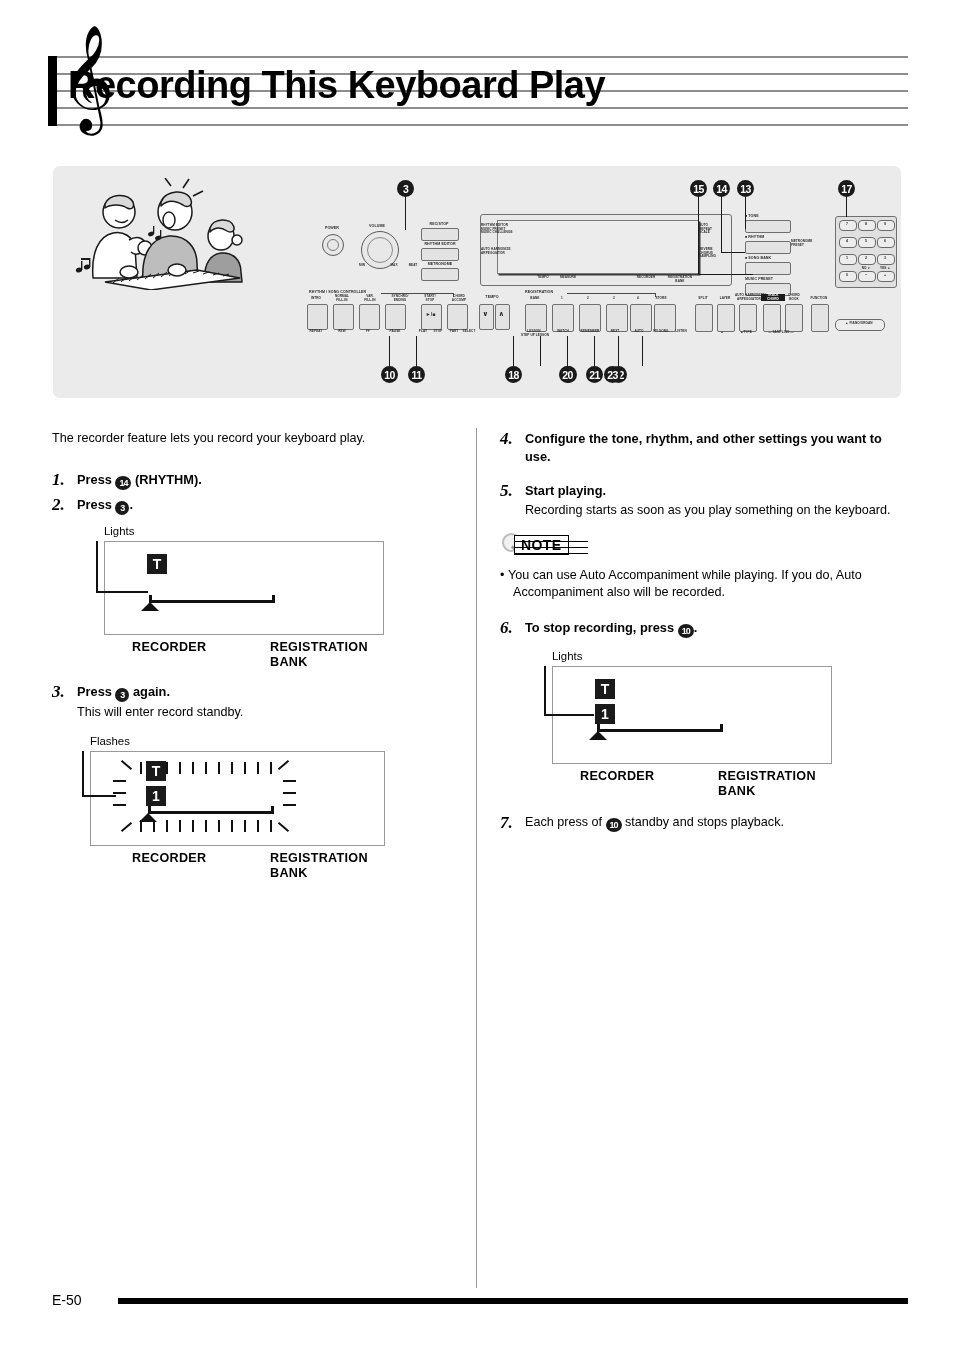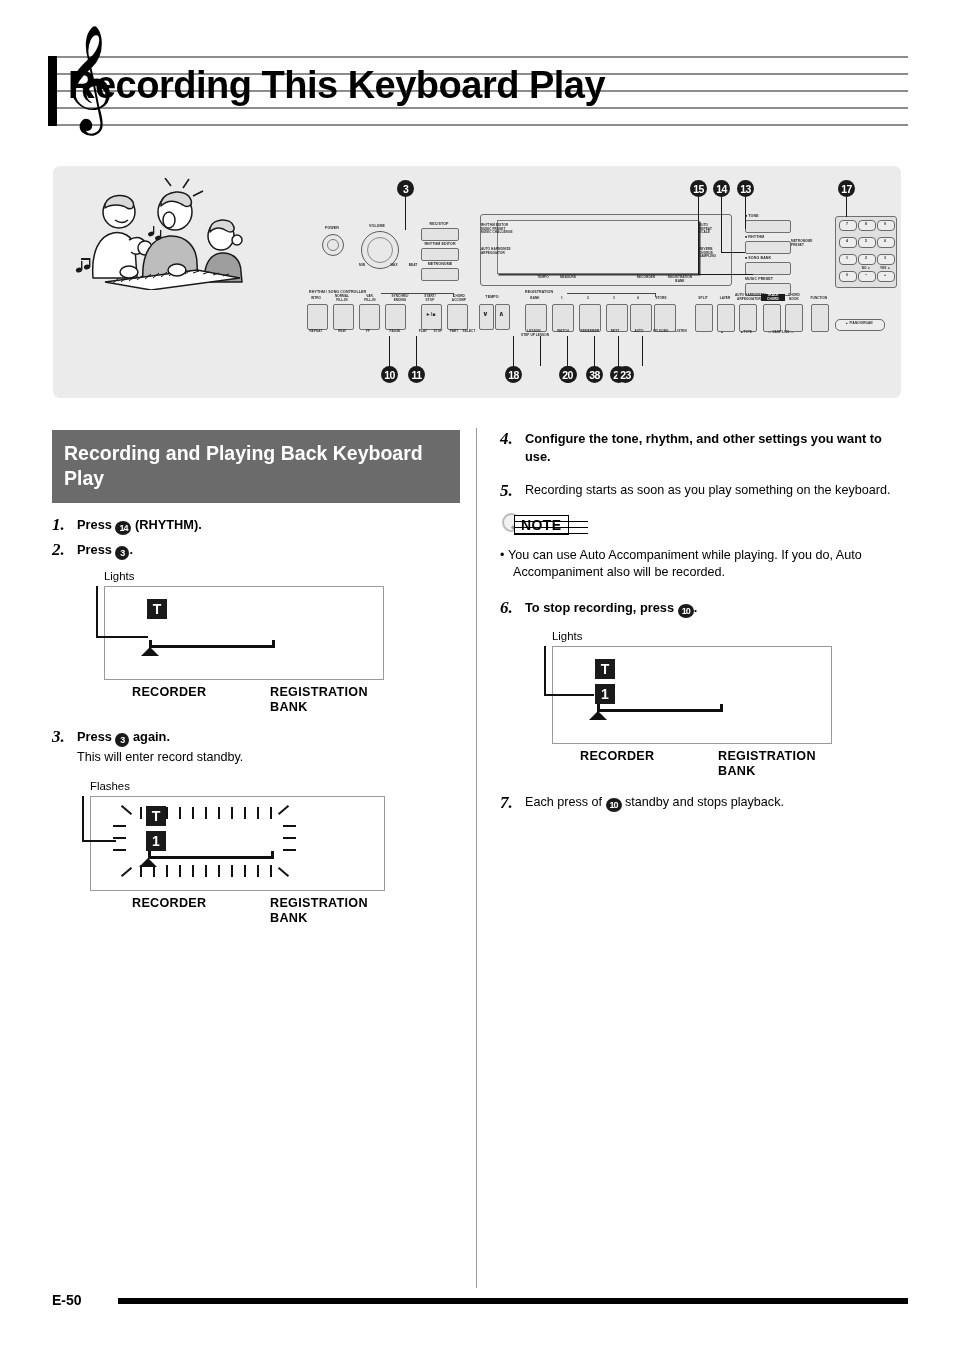--- a/index.html
+++ b/index.html
@@ -107,21 +107,21 @@
   .note-strike{position:absolute;left:14px;width:74px;height:1px;background:#000;}
   .note-lens{position:absolute;left:2px;top:0px;width:15px;height:15px;
              border-radius:50%;border:2px solid #bdbdbd;background:#f2f2f2;}
   .note-handle{position:absolute;left:12px;top:12px;width:12px;height:2.5px;
                background:#9b9b9b;transform:rotate(38deg);transform-origin:left center;}
   .note-list{font-size:12.6px;line-height:17px;margin:0;padding-left:13px;
              text-indent:-13px;}
 
   
   .footer{position:absolute;left:52px;bottom:38px;width:856px;height:18px;}
-  .foot-num{position:absolute;left:0;top:0;font-size:14px;font-weight:bold;}
+  .foot-num{position:absolute;left:0;top:0;font-size:14px;font-weight:normal;}
   .foot-rule{position:absolute;left:66px;top:6px;width:790px;height:6px;background:#000;}
 </style>
 </head>
 <body>
 
 <div class="page">
 
   <div class="title-block">
     <div class="staff">
       <div class="staff-line l0"></div>
@@ -378,34 +378,34 @@
 
     <div class="callout" style="left:785px;top:14px;">17</div>
     <div class="lead" style="left:793px;top:31px;height:20px;"></div>
 
     <div class="callout" style="left:452px;top:200px;">18</div>
     <div class="lead" style="left:460px;top:170px;height:30px;"></div>
     <div class="callout" style="left:507px;top:200px;">19</div>
     <div class="lead" style="left:487px;top:170px;height:30px;"></div>
     <div class="callout" style="left:506px;top:200px;">20</div>
     <div class="lead" style="left:514px;top:170px;height:30px;"></div>
-    <div class="callout" style="left:533px;top:200px;">38</div>
+    <div class="callout" style="left:533px;top:200px;">21</div>
     <div class="lead" style="left:541px;top:170px;height:30px;"></div>
     <div class="callout" style="left:557px;top:200px;">22</div>
     <div class="lead" style="left:565px;top:170px;height:30px;"></div>
-    <div class="callout" style="left:564px;top:200px;">23</div>
+    <div class="callout" style="left:551px;top:200px;">23</div>
     <div class="lead" style="left:589px;top:170px;height:30px;"></div>
   </div>
 
   <div class="col-divider"></div>
 
   <div class="col col-left">
 
-
-    <div class="sec-head">Recording and Playing Back Keyboard Play</div>
+    <p class="intro">The recorder feature lets you record your keyboard play.</p>
+
 
 
     <div class="step">
       <span class="step-num">1.</span>
       <div class="step-title"><span>Press </span><span class="cbtn w">14</span><span> (RHYTHM).</span></div>
     </div>
 
     <div class="step" style="margin-bottom:2px;">
       <span class="step-num">2.</span>
       <div class="step-title"><span>Press </span><span class="cbtn">3</span><span>.</span></div>
@@ -492,20 +492,21 @@
 
   <div class="col col-right">
 
     <div class="step" style="margin-bottom:16px;">
       <span class="step-num">4.</span>
       <div class="step-title">Configure the tone, rhythm, and other settings you want to use.</div>
     </div>
 
     <div class="step" style="margin-bottom:14px;">
       <span class="step-num">5.</span>
+      <div class="step-title">Start playing.</div>
       <div class="step-body">Recording starts as soon as you play something on the keyboard.</div>
     </div>
 
     <div class="note-wrap">
       <div class="note-lens"></div>
       <div class="note-handle"></div>
       <div class="note-box">NOTE</div>
       <div class="note-strike" style="top:8px;"></div>
       <div class="note-strike" style="top:14px;"></div>
       <div class="note-strike" style="top:20px;"></div>

